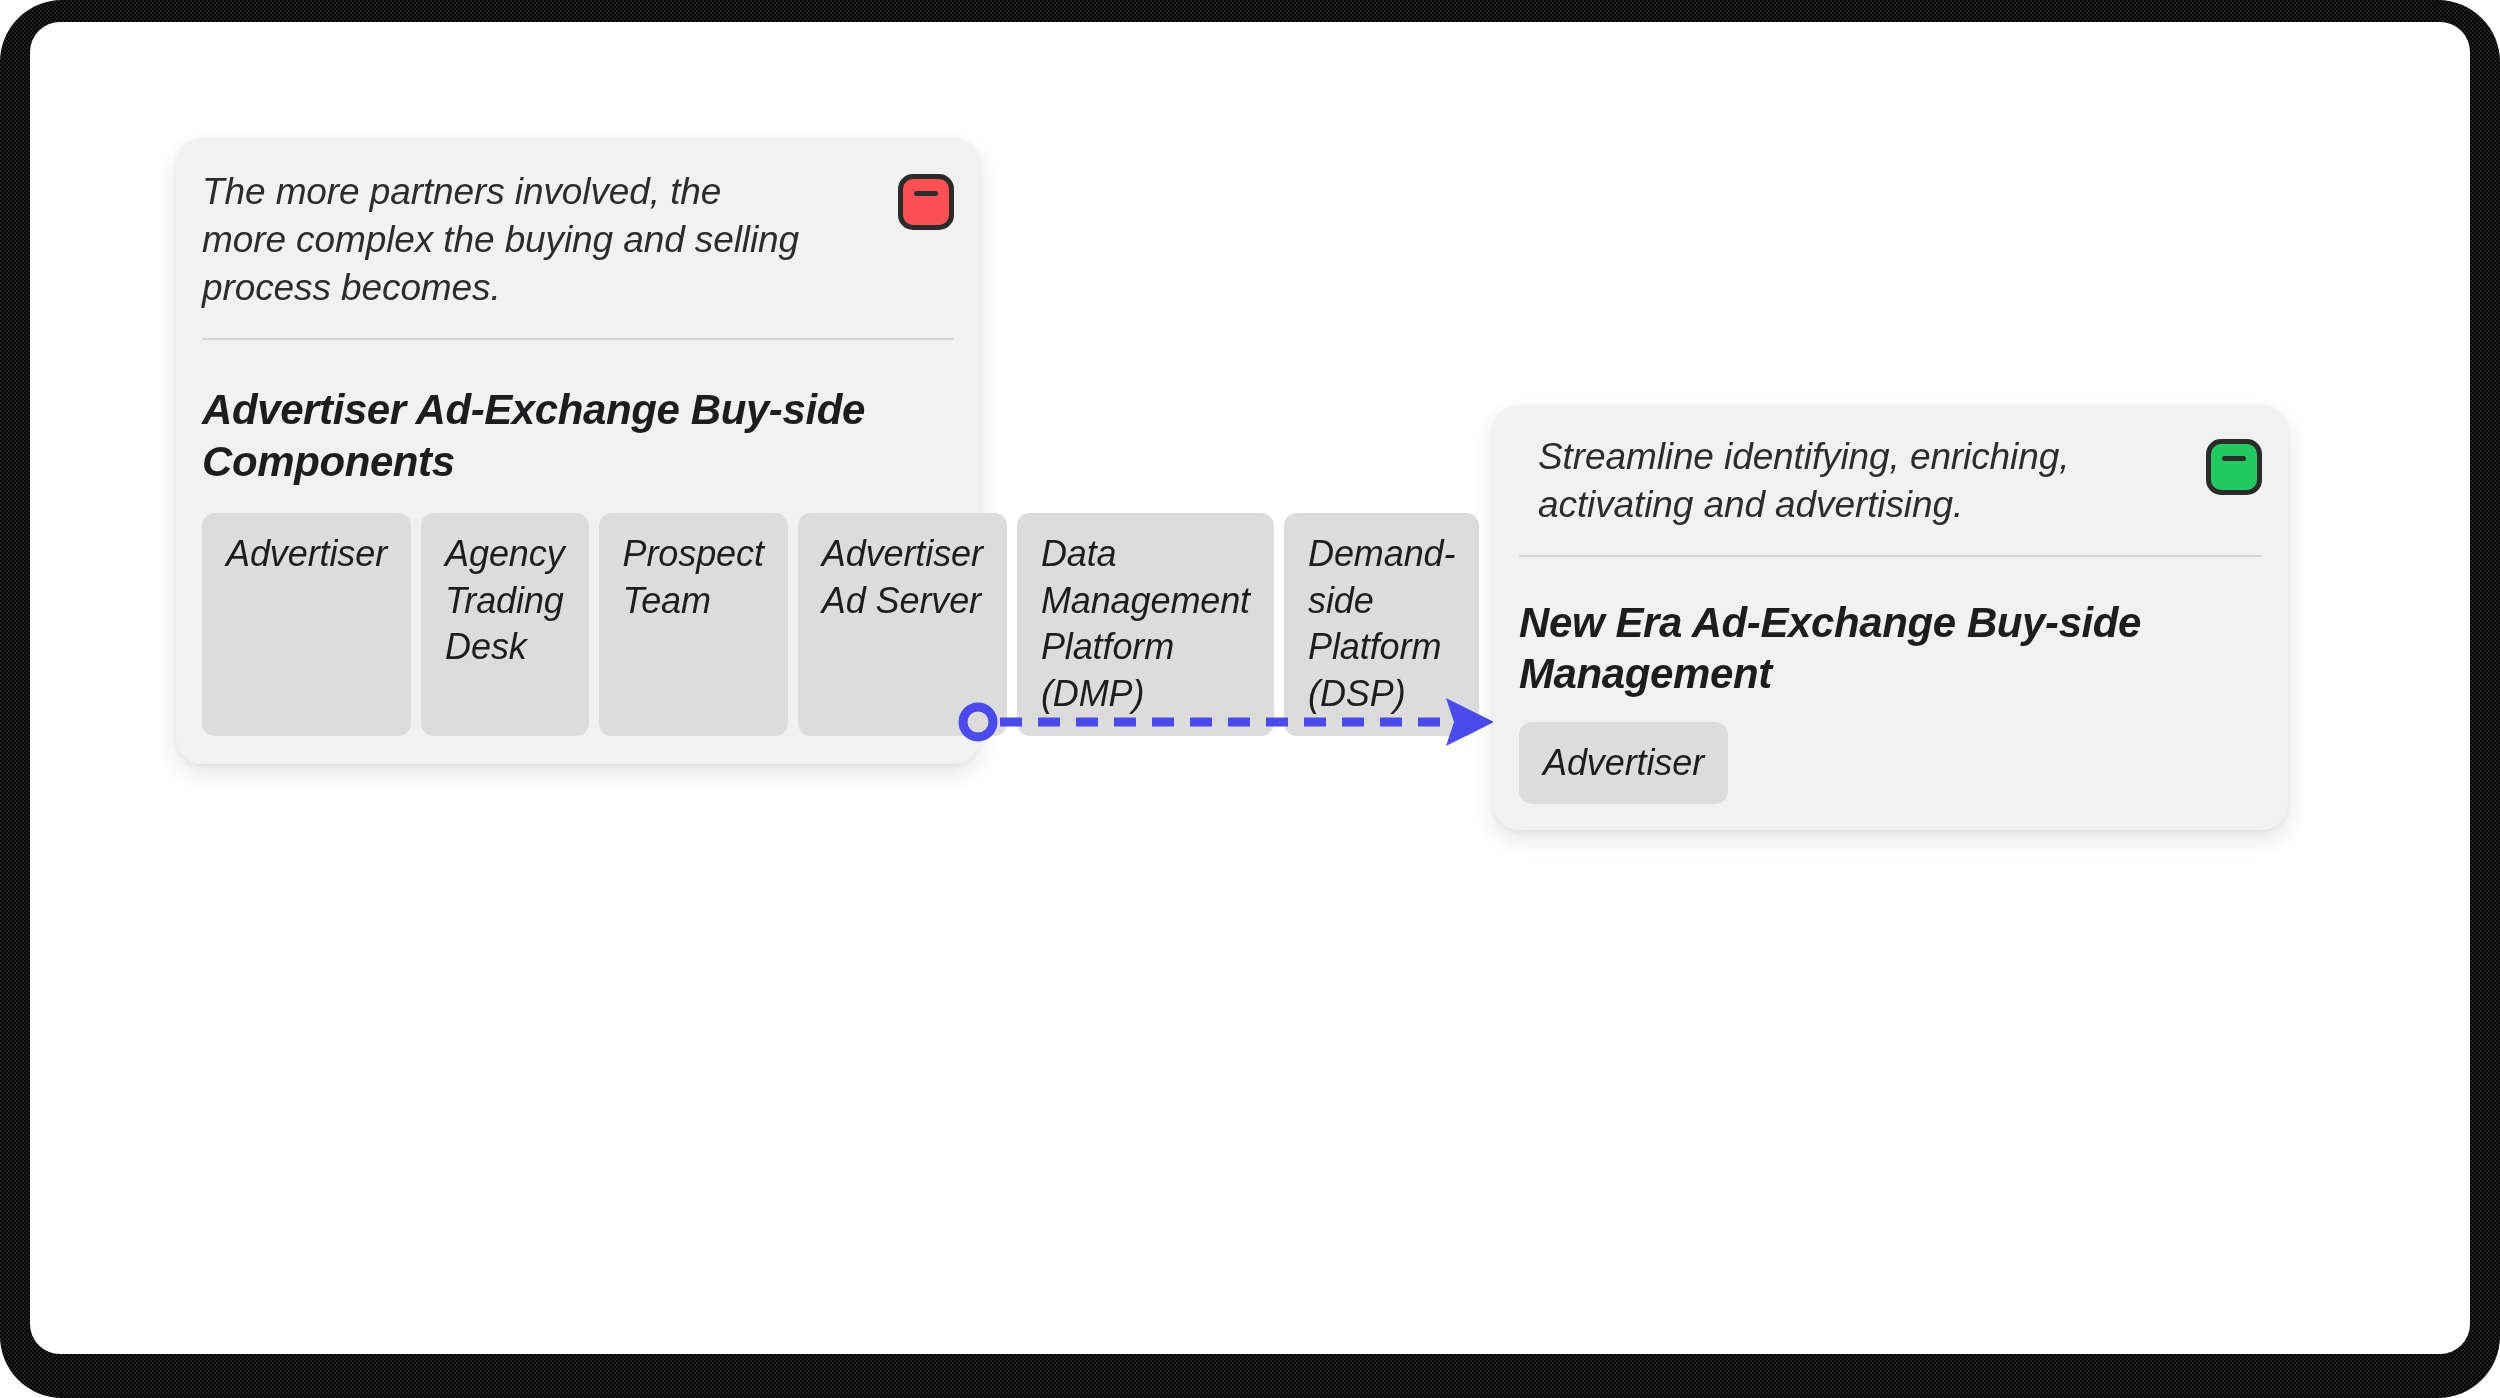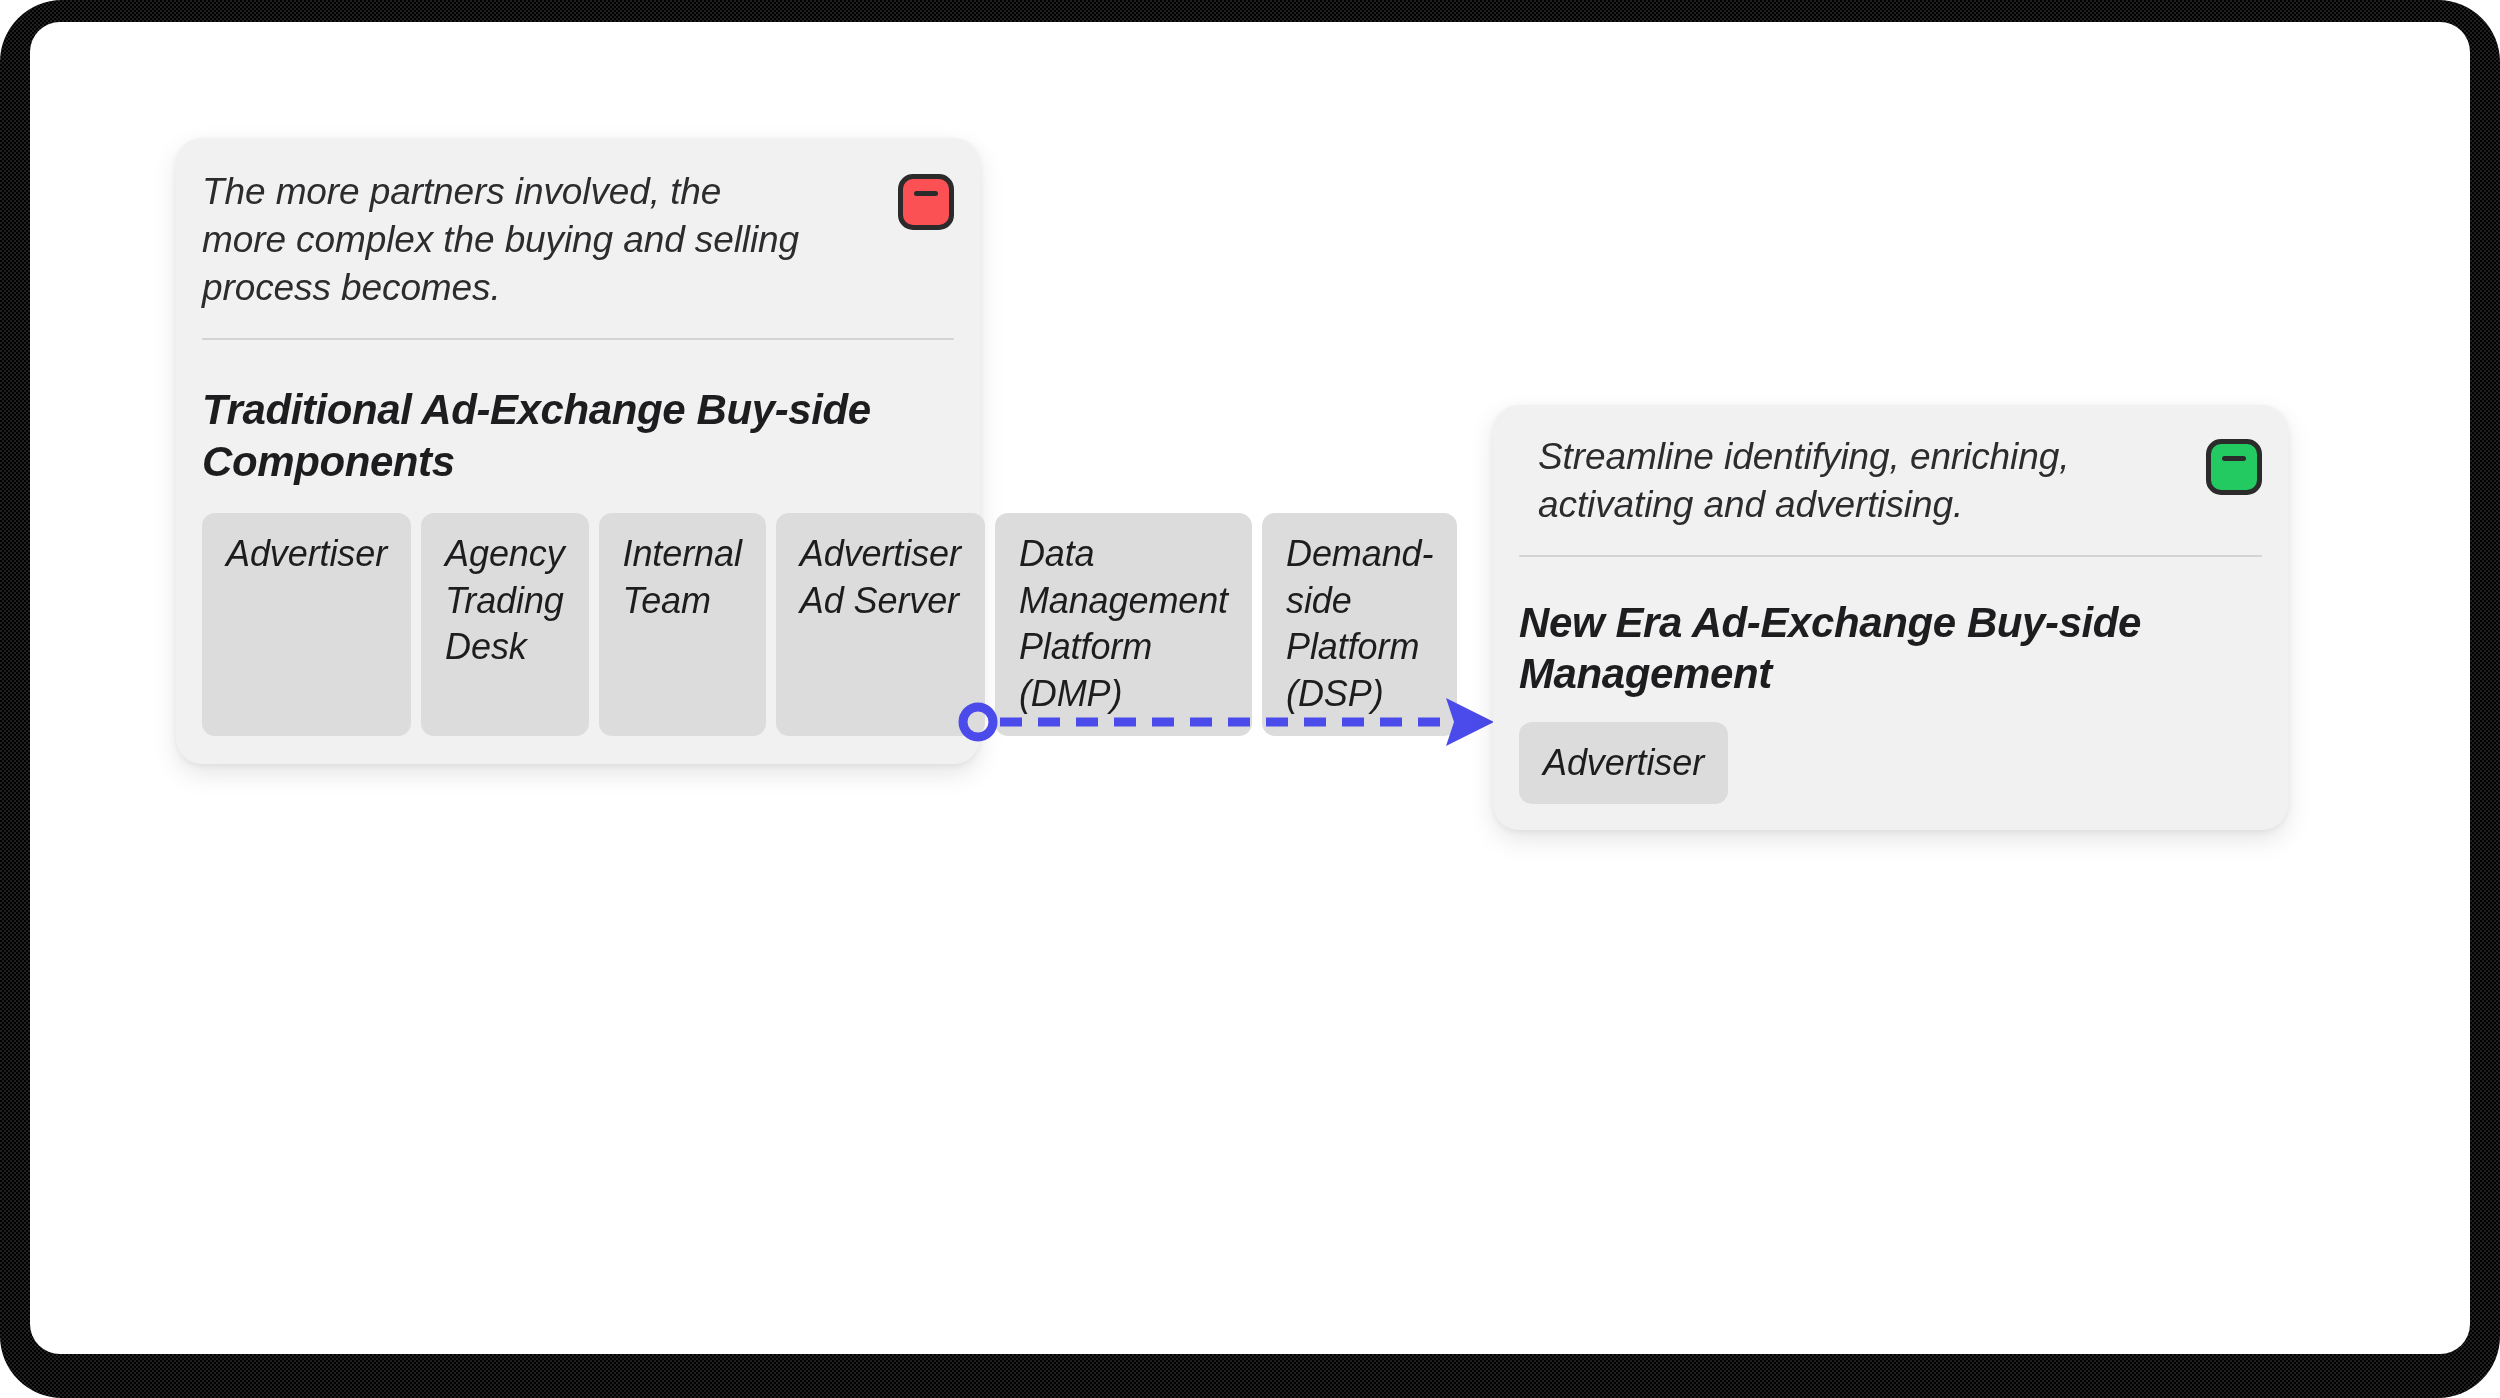--- a/index.html
+++ b/index.html
@@ -171,26 +171,26 @@
         <div class="card-head">
           <div class="card-caption">The more partners involved, the more complex the buying and selling process becomes.</div>
 
           <div class="badge badge-red">
             <div class="minus"></div>
           </div>
         </div>
 
         <div class="divider"></div>
 
-        <div class="card-title">Traditional Ad-Exchange Buy-side Components</div>
+        <div class="card-title">Advertiser Ad-Exchange Buy-side Components</div>
 
         <div class="pill-list">
           <div class="pill">Advertiser</div>
           <div class="pill">Agency Trading Desk</div>
-          <div class="pill">Internal Team</div>
+          <div class="pill">Prospect Team</div>
           <div class="pill">Advertiser Ad Server</div>
           <div class="pill">Data Management Platform (DMP)</div>
           <div class="pill">Demand-side Platform (DSP)</div>
         </div>
       </div>
 
       <svg id="connector" viewBox="0 0 540 120">
         <circle cx="18" cy="60" r="15" fill="none" stroke="#4b4bec" stroke-width="9"></circle>
         <line x1="40" y1="60" x2="488" y2="60" stroke="#4b4bec" stroke-width="9" stroke-dasharray="22 16" stroke-linecap="butt"></line>
         <polygon points="486,36 534,60 486,84 494,60" fill="#4b4bec"></polygon>

